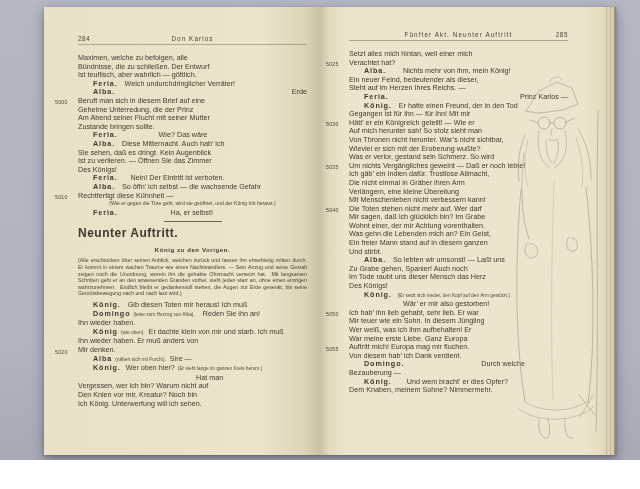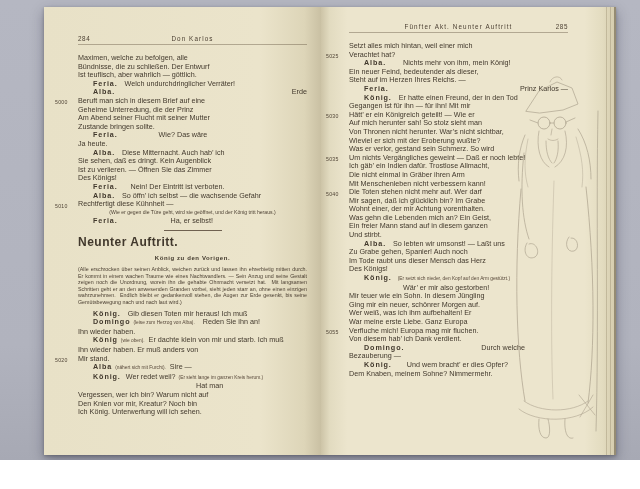--- a/index.html
+++ b/index.html
@@ -5,21 +5,21 @@
   html,body{margin:0;padding:0;}
   .scene{position:relative;width:640px;height:460px;overflow:hidden;
          background:linear-gradient(180deg,#b5b7c2 0%,#b1b3be 75%,#a7a9b4 100%);
          font-family:Liberation Sans, sans-serif;color:#41382c;}
   .book{position:absolute;left:44px;top:7px;width:570px;height:448px;display:flex;
         box-shadow:0 5px 12px rgba(35,35,55,0.38),0 1px 3px rgba(0,0,0,0.25);
         border-right:2px solid #958b72;}
   .page{position:relative;box-sizing:border-box;height:100%;}
   .page.left{width:277px;padding:28px 14px 0 34px;
         background:linear-gradient(to right,#e8e1c7 0%,#ebe4cb 78%,#ddd5b8 94%,#c9c0a3 100%);}
-  .page.right{flex:1;padding:16px 46px 0 28px;
+  .page.right{flex:1;padding:24px 46px 0 28px;
         background:linear-gradient(to right,#cdc4a7 0%,#e2dbc0 3%,#ece5cd 9%,#ece5cd 90%,#e3dcc0 96%,#d6cdaf 100%);}
   .edge-strip{position:absolute;right:0;top:0;bottom:0;width:11px;pointer-events:none;
         background:repeating-linear-gradient(to right,rgba(0,0,0,0) 0 3px,rgba(120,106,76,0.28) 3px 4px);}
   .pagehead{display:flex;align-items:baseline;font-size:6.3px;letter-spacing:0.6px;color:#4c4033;
         border-bottom:1px solid rgba(92,78,57,0.4);padding-bottom:2px;margin-bottom:9px;}
   .pagehead .pn{width:26px;}
   .pagehead .pn.r{text-align:right;}
   .pagehead .rt{flex:1;text-align:center;letter-spacing:1.1px;}
   .textcol{position:relative;}
   .line{position:relative;display:flex;align-items:baseline;min-height:8.6px;line-height:8.6px;
@@ -84,23 +84,20 @@
             <span class="t">Am Abend seiner Flucht mit seiner Mutter</span>
           </div>
           <div class="line ">
             <span class="t">Zustande bringen sollte.</span>
           </div>
           <div class="line sp">
             <span class="spk">Feria.</span>
             <span class="gap" style="width: 38px;"></span>
             <span class="t">Wie? Das wäre</span>
           </div>
-          <div class="line ">
-            <span class="t">Ja heute.</span>
-          </div>
           <div class="line sp">
             <span class="spk">Alba.</span>
             <span class="gap" style="width: 4px;"></span>
             <span class="t">Diese Mitternacht. Auch hab’ ich</span>
           </div>
           <div class="line ">
             <span class="t">Sie sehen, daß es dringt. Kein Augenblick</span>
           </div>
           <div class="line ">
             <span class="t">Ist zu verlieren. — Öffnen Sie das Zimmer</span>
@@ -156,32 +153,32 @@
             <span class="spk">König</span>
             <span class="ps">(wie oben).</span>
             <span class="gap" style="width: 2px;"></span>
             <span class="t">Er dachte klein von mir und starb. Ich muß</span>
           </div>
           <div class="line ">
             <span class="t">Ihn wieder haben. Er muß anders von</span>
           </div>
           <div class="line ">
             <span class="num">5020</span>
-            <span class="t">Mir stand.</span>
+            <span class="t">Mir denken.</span>
           </div>
           <div class="line sp">
             <span class="spk">Alba</span>
             <span class="ps">(nähert sich mit Furcht).</span>
             <span class="gap" style="width: 2px;"></span>
             <span class="t">Sire —</span>
           </div>
           <div class="line sp">
             <span class="spk">König.</span>
             <span class="gap" style="width: 2px;"></span>
-            <span class="t">Wer redet weil?</span>
+            <span class="t">Wer oben hier?</span>
             <span class="ps st">(Er sieht lange im ganzen Kreis herum.)</span>
           </div>
           <div class="line push">
             <span class="gap" style="width: 118px;"></span>
             <span class="t">Hat man</span>
           </div>
           <div class="line ">
             <span class="t">Vergessen, wer ich bin? Warum nicht auf</span>
           </div>
           <div class="line ">
@@ -250,20 +247,23 @@
             <span class="num">5035</span>
             <span class="t">Um nichts Vergängliches geweint — Daß er noch lebte!</span>
           </div>
           <div class="line ">
             <span class="t">Ich gäb’ ein Indien dafür. Trostlose Allmacht,</span>
           </div>
           <div class="line ">
             <span class="t">Die nicht einmal in Gräber ihren Arm</span>
           </div>
           <div class="line ">
+            <span class="t">Verlängern, eine kleine Übereilung</span>
+          </div>
+          <div class="line ">
             <span class="t">Mit Menschenleben nicht verbessern kann!</span>
           </div>
           <div class="line ">
             <span class="num">5040</span>
             <span class="t">Die Toten stehen nicht mehr auf. Wer darf</span>
           </div>
           <div class="line ">
             <span class="t">Mir sagen, daß ich glücklich bin? Im Grabe</span>
           </div>
           <div class="line ">
@@ -294,34 +294,35 @@
           </div>
           <div class="line sp">
             <span class="spk">König.</span>
             <span class="ps st">(Er setzt sich nieder, den Kopf auf den Arm gestützt.)</span>
           </div>
           <div class="line push">
             <span class="gap" style="width: 54px;"></span>
             <span class="t">Wär’ er mir also gestorben!</span>
           </div>
           <div class="line ">
+            <span class="num">5050</span>
+            <span class="t">Ich hab’ ihn lieb gehabt, sehr lieb. Er war</span>
+          </div>
+          <div class="line ">
             <span class="t">Mir teuer wie ein Sohn. In diesem Jüngling</span>
           </div>
           <div class="line ">
-            <span class="t">Ging mir ein neuer, schönrer Morgen auf.</span>
-          </div>
-          <div class="line ">
             <span class="t">Wer weiß, was ich ihm aufbehalten! Er</span>
           </div>
           <div class="line ">
             <span class="t">War meine erste Liebe. Ganz Europa</span>
           </div>
           <div class="line ">
             <span class="num">5055</span>
-            <span class="t">Verfluche mich! Europa mag mir fluchen.</span>
+            <span class="t">Auftritt mich! Europa mag mir fluchen.</span>
           </div>
           <div class="line ">
             <span class="t">Von diesem hab’ ich Dank verdient.</span>
           </div>
           <div class="line sp">
             <span class="spk">Domingo.</span>
             <span class="gap" style="width: 74px;"></span>
             <span class="t">Durch welche</span>
           </div>
           <div class="line ">

